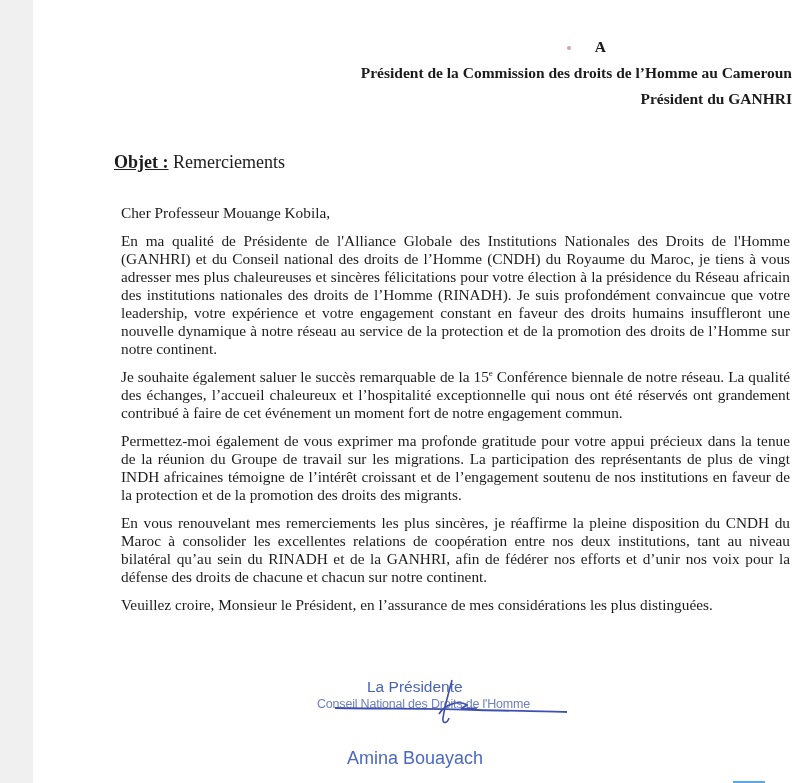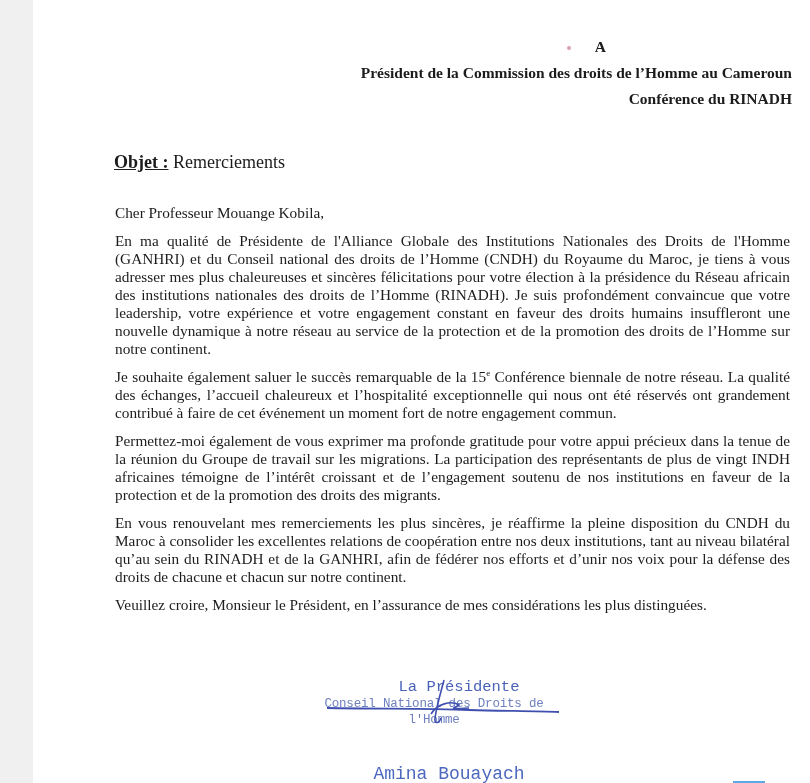--- a/index.html
+++ b/index.html
@@ -29,27 +29,27 @@
       background: #d9a0b0; margin-right: 24px; vertical-align: middle;
     }
     .subject {
       position: absolute; left: 81px; top: 152px; font-size: 18px;
     }
     .subject .label { font-weight: bold; text-decoration: underline; }
     .body {
       position: absolute; left: 81px; top: 204px; width: 676px;
       font-size: 15.3px; line-height: 18px;
     }
-    .body p { margin: 0 0 10px 1px; text-align: justify; }
+    .body p { margin: 0 0 10px 7px; text-align: justify; }
     .body p.greeting { margin-bottom: 10px; }
     sup { font-size: 9px; line-height: 0; }
     .signature {
-      position: absolute; left: 286px; top: 678px; width: 240px;
-      font-family: Liberation Mono, monospace;
-      color: #4a63b8; text-align: center;
+      position: absolute; left: 294px; top: 678px; width: 240px;
+      font-family: Liberation Sans, sans-serif;
+      color: #4a63b8; text-align: left;
     }
     .sig-title { font-size: 15.5px; padding-left: 40px; line-height: 18px; }
     .sig-org { font-size: 12.5px; color: #6e80bf; line-height: 16px; margin-left: -10px; letter-spacing: -0.2px; }
     .sig-stroke {
       position: absolute; left: 0; top: 0; width: 240px; height: 50px; pointer-events: none;
     }
     .sig-name { font-size: 18px; margin-top: 36px; padding-left: 20px; color: #4d68bf; }
     .corner-mark {
       position: absolute; left: 733px; top: 781px; width: 32px; height: 2px;
       background: #5aa9e6;
@@ -60,21 +60,21 @@
 
 <div class="margin-strip"></div>
 
 <div class="page">
 
   <div class="recipient">
     <div class="to-line">
       <span class="dot"></span><span>A</span>
     </div>
     <div>Président de la Commission des droits de l’Homme au Cameroun</div>
-    <div>Conférence du RINADH</div>
+    <div>Président du GANHRI</div>
   </div>
 
   <div class="subject">
     <span class="label">Objet :</span>
     <span>Remerciements</span>
   </div>
 
   <div class="body">
     <p class="greeting">Cher Professeur Mouange Kobila,</p>
     <p>En ma qualité de Présidente de l'Alliance Globale des Institutions Nationales des Droits de l'Homme (GANHRI) et du Conseil national des droits de l’Homme (CNDH) du Royaume du Maroc, je tiens à vous adresser mes plus chaleureuses et sincères félicitations pour votre élection à la présidence du Réseau africain des institutions nationales des droits de l’Homme (RINADH). Je suis profondément convaincue que votre leadership, votre expérience et votre engagement constant en faveur des droits humains insuffleront une nouvelle dynamique à notre réseau au service de la protection et de la promotion des droits de l’Homme sur notre continent.</p>

